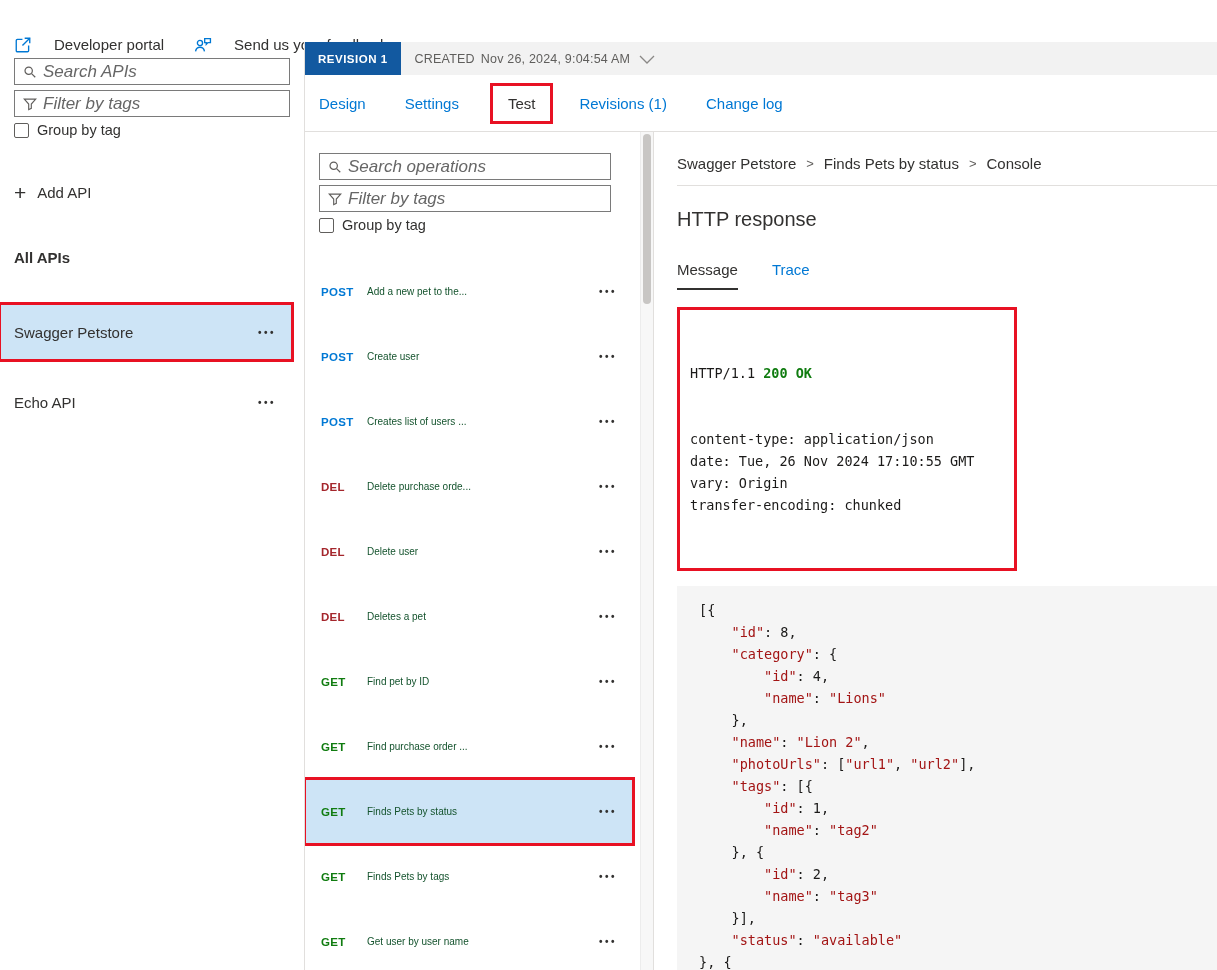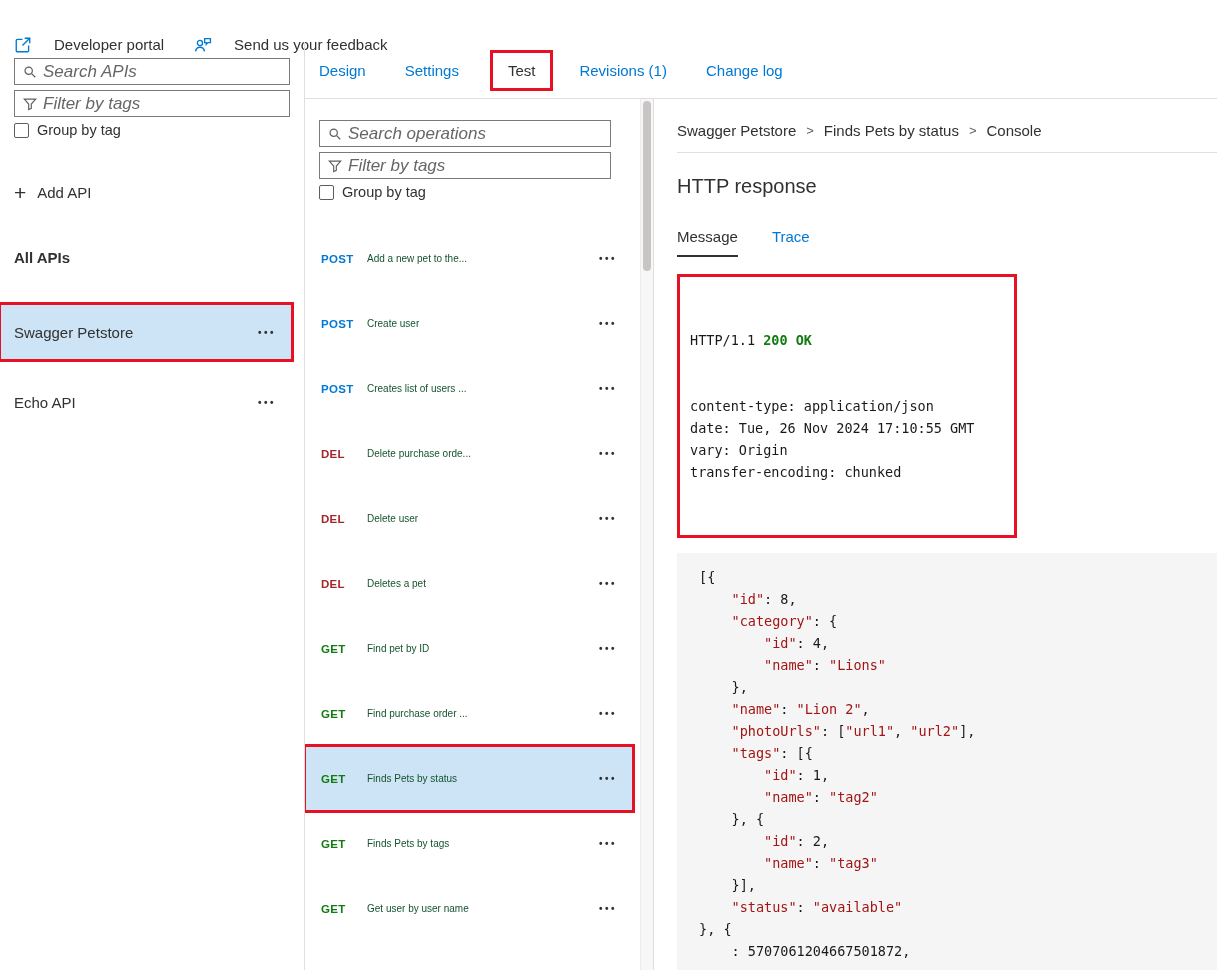--- a/index.html
+++ b/index.html
@@ -134,20 +134,30 @@
   </div>
         <div class="api-row">
     <span class="label">Echo API</span>
     <span class="ellipsis">•••</span>
   </div>
       </div>
   </aside>
 
   <div class="main">
 
+    <div class="revision-bar">
+      <div class="revision-badge">REVISION 1</div>
+      <div class="revision-created">
+        <span>CREATED</span>
+        <span>Nov 26, 2024, 9:04:54 AM</span>
+      </div>
+      <svg class="rev-chevron" width="16" height="10" viewBox="0 0 16 10" fill="none" stroke="#8a8886" stroke-width="1.3">
+          <path d="M1 1l7 7 7-7"></path>
+        </svg>
+    </div>
 
     <div class="tabs-row">
         <div class="tab">Design</div>
         <div class="tab">Settings</div>
         <div class="tab selected annotated">Test</div>
         <div class="tab">Revisions (1)</div>
         <div class="tab">Change log</div>
       </div>
 
     <div class="main-body">

